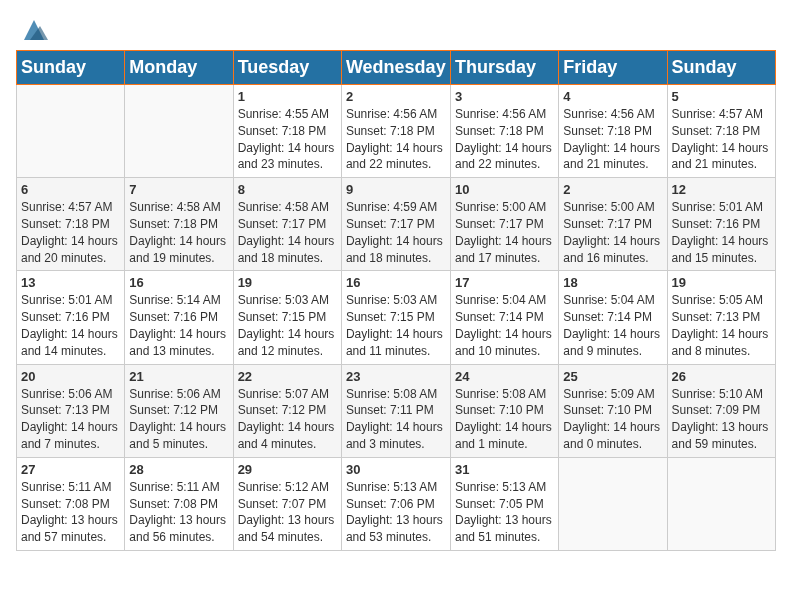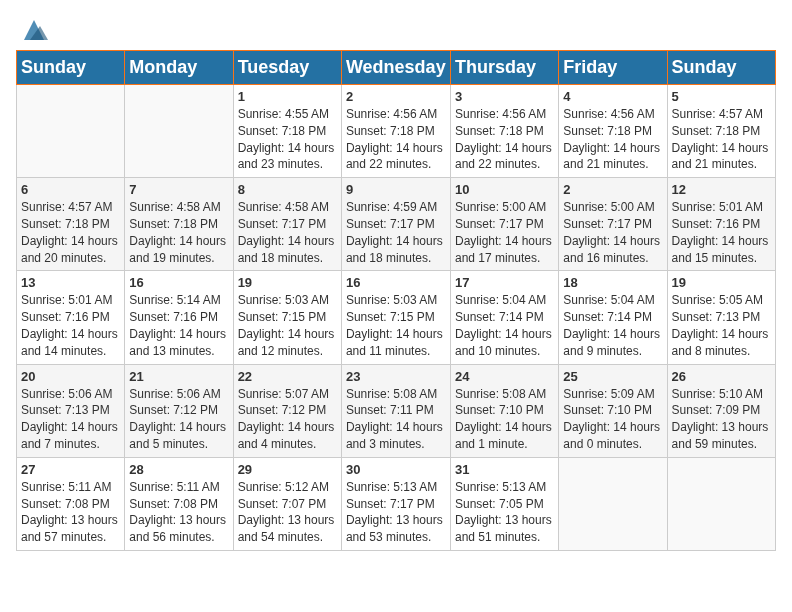--- a/index.html
+++ b/index.html
@@ -333,21 +333,21 @@
         <td>
           <span class="day-number">29</span>
           <div class="day-detail">Sunrise: 5:12 AM
 Sunset: 7:07 PM
 Daylight: 13 hours
 and 54 minutes.</div>
         </td>
         <td>
           <span class="day-number">30</span>
           <div class="day-detail">Sunrise: 5:13 AM
-Sunset: 7:17 PM
+Sunset: 7:06 PM
 Daylight: 13 hours
 and 53 minutes.</div>
         </td>
         <td>
           <span class="day-number">31</span>
           <div class="day-detail">Sunrise: 5:13 AM
 Sunset: 7:05 PM
 Daylight: 13 hours
 and 51 minutes.</div>
         </td>

